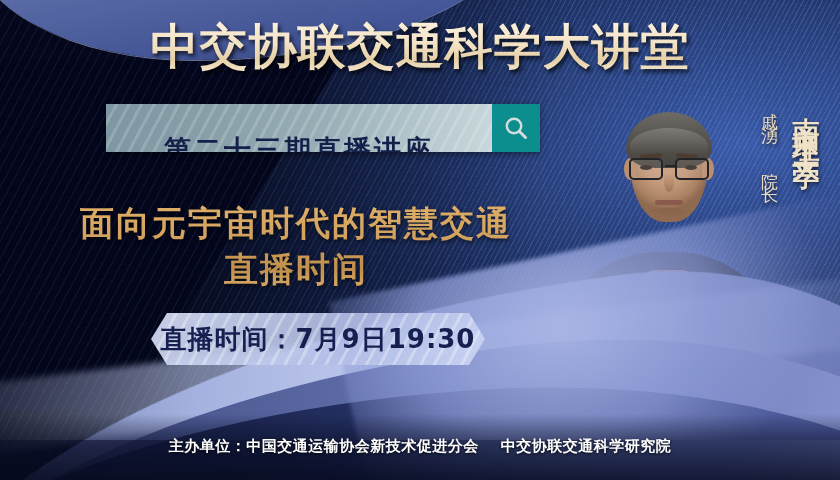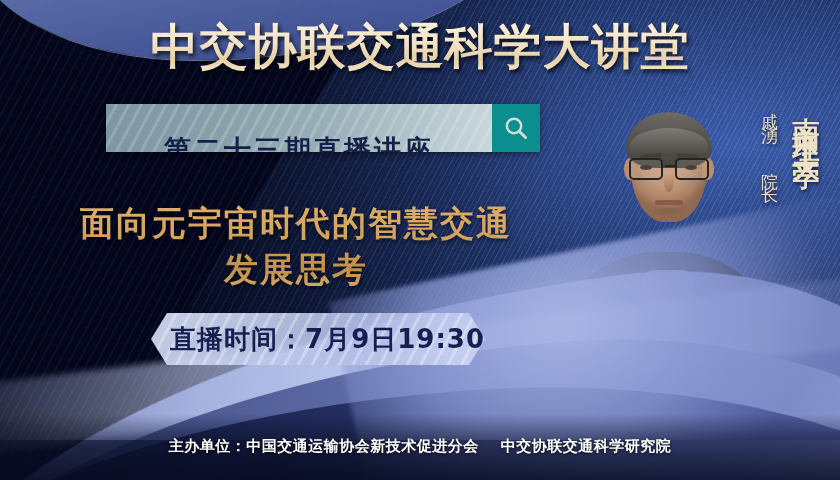--- a/index.html
+++ b/index.html
@@ -184,21 +184,21 @@
     filter:drop-shadow(1px 2px 2px rgba(0,0,0,.6));
   }
   .main-title .l2 { display:block; }
 
   
   .time-chip {
     position:absolute; left:151px; top:313px;
     width:334px; height:52px;
     background:linear-gradient(130deg, rgba(214,222,246,.93) 0%, rgba(196,206,238,.90) 32%, rgba(178,190,230,.88) 58%, rgba(205,214,244,.92) 100%);
     clip-path:polygon(16px 0, calc(100% - 16px) 0, 100% 50%, calc(100% - 16px) 100%, 16px 100%, 0 50%);
-    display:flex; align-items:center; justify-content:flex-end;
+    display:flex; align-items:center; justify-content:center;
     box-shadow:0 3px 10px rgba(0,0,0,.45);
     overflow:hidden;
   }
   .time-chip::before {
     content:"";
     position:absolute; inset:0;
     background-image:repeating-linear-gradient(118deg,
       rgba(255,255,255,0) 0px, rgba(255,255,255,0) 9px,
       rgba(255,255,255,.30) 9px, rgba(255,255,255,.30) 12px);
   }
@@ -396,21 +396,21 @@
     <div class="sub-icon">
       <svg width="28" height="28" viewBox="0 0 28 28" aria-hidden="true">
         <circle cx="12" cy="12" r="7.2" fill="none" stroke="#d4dcdd" stroke-width="2.4"></circle>
         <line x1="17.2" y1="17.2" x2="23.5" y2="23.5" stroke="#d4dcdd" stroke-width="3" stroke-linecap="round"></line>
       </svg>
     </div>
   </div>
 
   <div class="main-title">
     <span>面向元宇宙时代的智慧交通</span>
-    <span class="l2">发展思考</span>
+    <span class="l2">直播时间</span>
   </div>
 
   <div class="time-chip">
     <span class="time-text">直播时间：7月9日19:30</span>
   </div>
 
   <div class="v-col v-university">南京理工大学</div>
   <div class="v-col v-name">戚湧　院长</div>
 
   <div class="footer">

